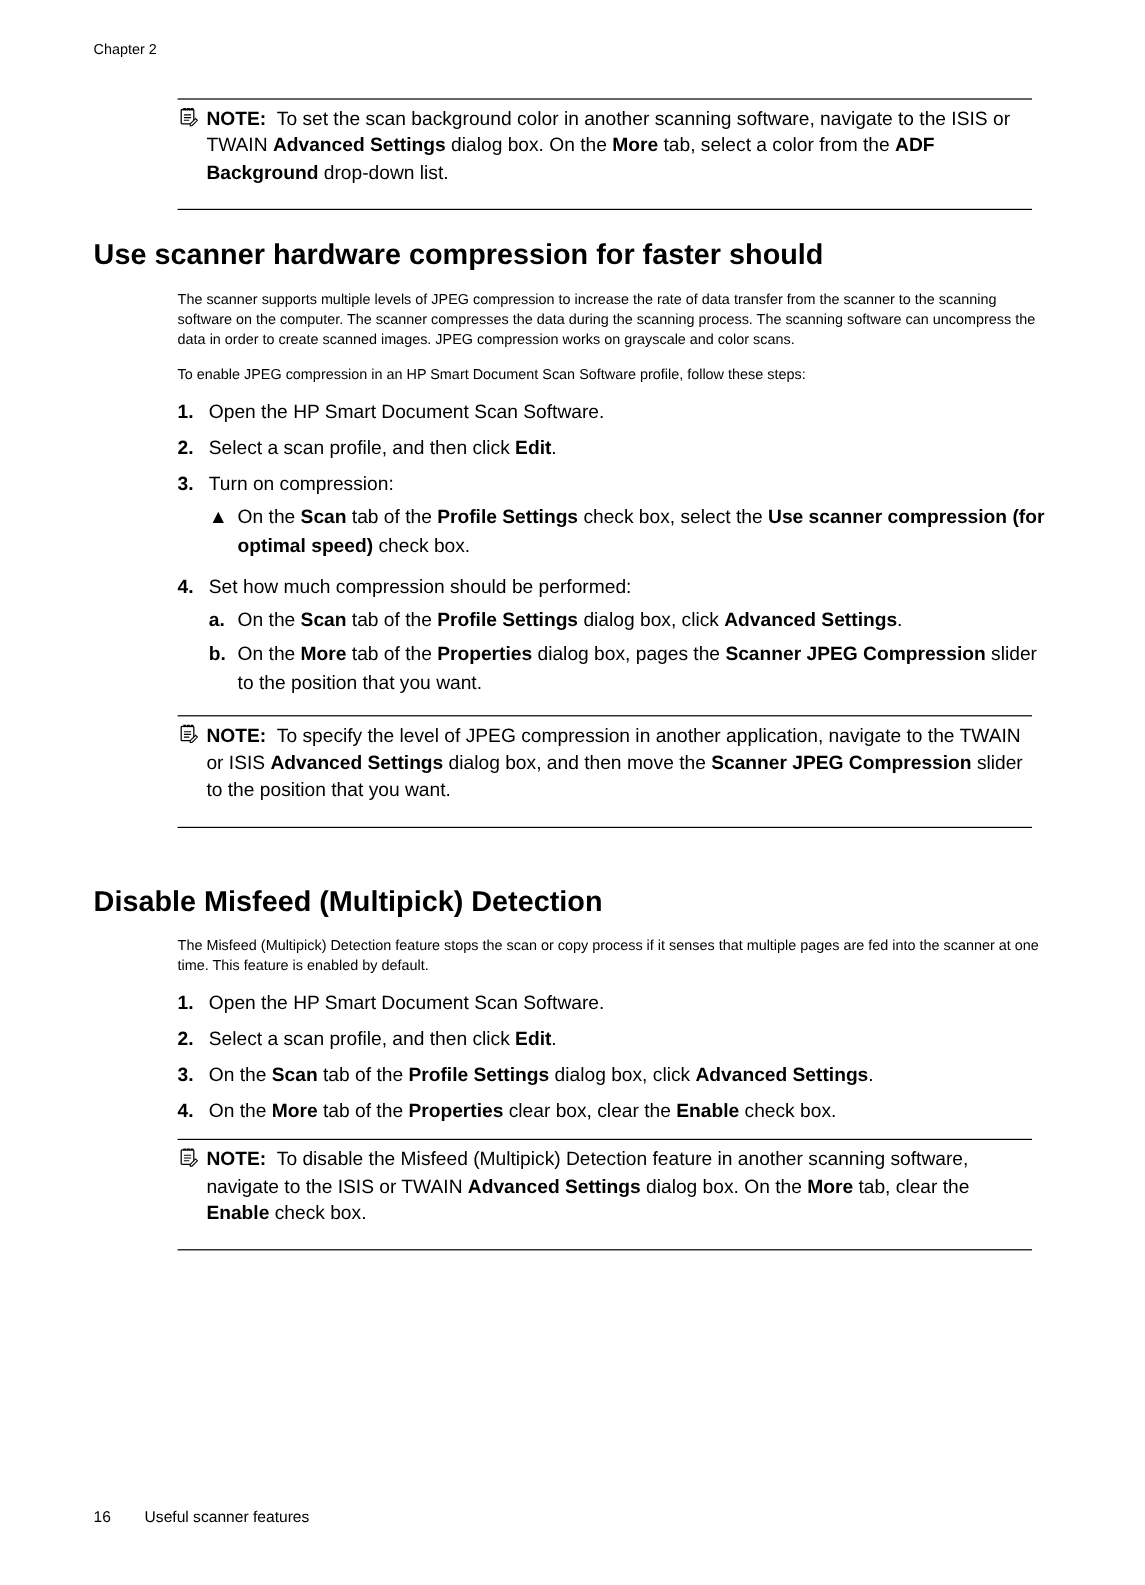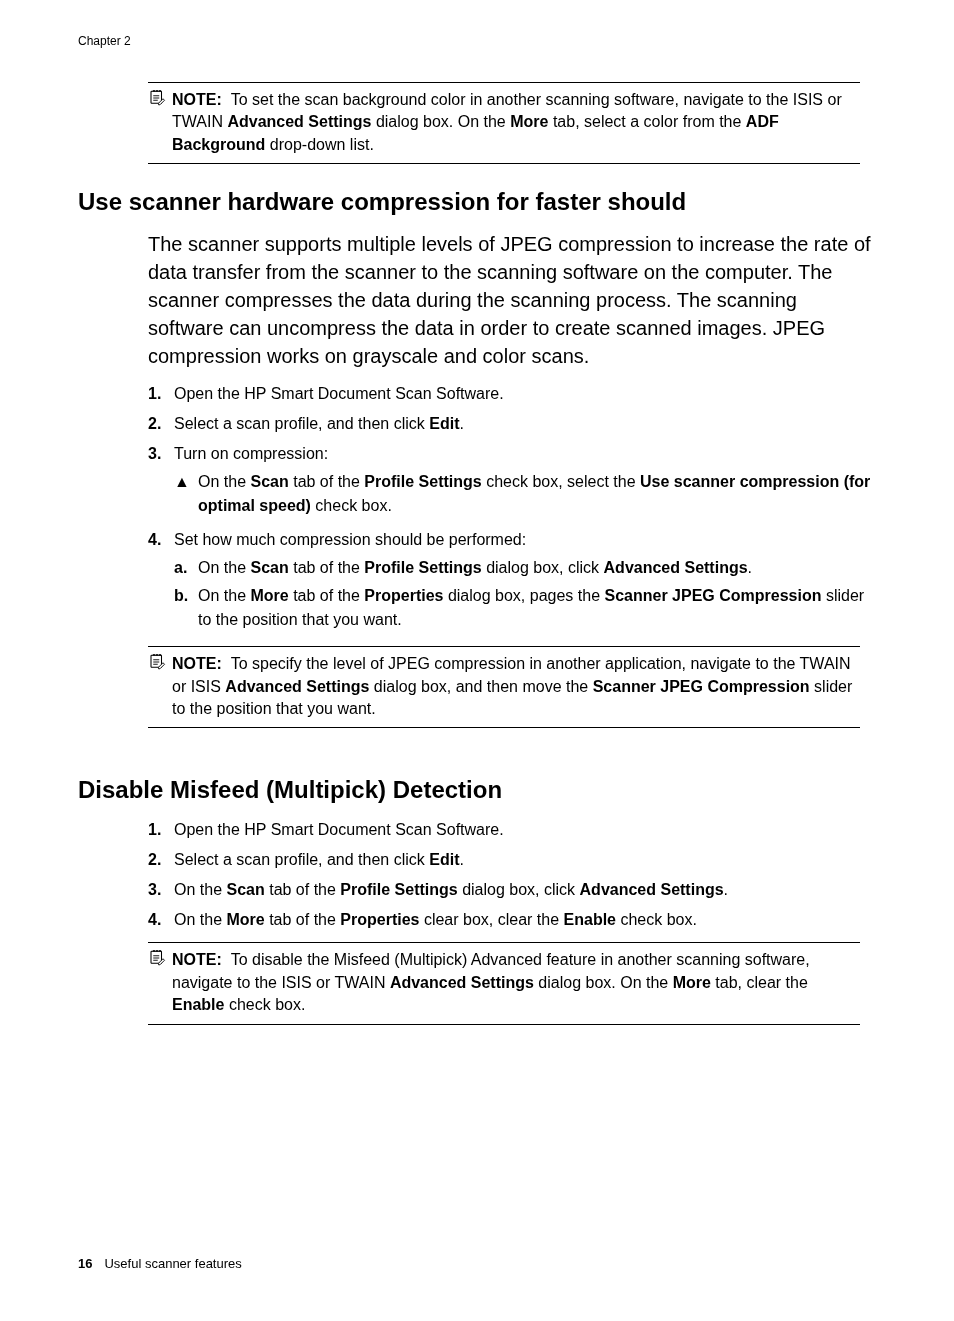--- a/index.html
+++ b/index.html
@@ -21,32 +21,32 @@
     font-size: 12px;
     margin-bottom: 34px;
   }
   .content-block {
     margin-left: 70px;
     margin-right: 0;
   }
   .note-box {
     border-top: 1px solid #000;
     border-bottom: 1px solid #000;
-    padding: 6px 0 7px 0;
+    padding: 6px 0 18px 0;
     margin: 0 16px 24px 0;
     font-size: 16px;
     line-height: 1.4;
   }
   h1.section-heading {
     font-size: 24px;
     font-weight: bold;
     margin: 0 0 14px 0;
   }
   .body-text {
-    font-size: 20px;
+    font-size: 12px;
     line-height: 1.4;
     margin: 0 0 12px 0;
   }
   ol.numbered {
     list-style: none;
     padding: 0;
     margin: 0 0 10px 0;
     font-size: 16px;
     line-height: 1.5;
   }
@@ -93,22 +93,21 @@
     flex: 1;
   }
   .b { font-weight: bold; }
   .footer {
     position: absolute;
     bottom: 50px;
     left: 78px;
     font-size: 13px;
   }
   .footer .pnum {
-    margin-right: 12px;
-    font-weight: bold;
+    margin-right: 28px;
   }
   .note-row {
     display: flex;
     align-items: flex-start;
   }
   .note-row .icon-col {
     width: 24px;
     flex-shrink: 0;
   }
   .note-row .text-col {
@@ -144,20 +143,21 @@
         <div class="text-col">
           <span class="b">NOTE:</span>&nbsp;&nbsp;<span>To set the scan background color in another scanning software, navigate to the ISIS or TWAIN </span><span class="b">Advanced Settings</span><span> dialog box. On the </span><span class="b">More</span><span> tab, select a color from the </span><span class="b">ADF Background</span><span> drop-down list.</span>
         </div>
       </div>
     </div>
   </div>
 
   <h1 class="section-heading">Use scanner hardware compression for faster should</h1>
   <div class="content-block">
     <p class="body-text">The scanner supports multiple levels of JPEG compression to increase the rate of data transfer from the scanner to the scanning software on the computer. The scanner compresses the data during the scanning process. The scanning software can uncompress the data in order to create scanned images. JPEG compression works on grayscale and color scans.</p>
+    <p class="body-text">To enable JPEG compression in an HP Smart Document Scan Software profile, follow these steps:</p>
 
     <ol class="numbered">
       <li>
         <span class="num">1.</span>
         <span class="li-body">Open the HP Smart Document Scan Software.</span>
       </li>
       <li>
         <span class="num">2.</span>
         <span class="li-body"><span>Select a scan profile, and then click </span><span class="b">Edit</span><span>.</span></span>
       </li>
@@ -207,20 +207,21 @@
           <span class="b">NOTE:</span>&nbsp;&nbsp;<span>To specify the level of JPEG compression in another application, navigate to the TWAIN or ISIS </span><span class="b">Advanced Settings</span><span> dialog box, and then move the </span><span class="b">Scanner JPEG Compression</span><span> slider to the position that you want.</span>
         </div>
       </div>
     </div>
   </div>
 
   <div class="section-gap"></div>
 
   <h1 class="section-heading">Disable Misfeed (Multipick) Detection</h1>
   <div class="content-block">
+    <p class="body-text">The Misfeed (Multipick) Detection feature stops the scan or copy process if it senses that multiple pages are fed into the scanner at one time. This feature is enabled by default.</p>
 
     <ol class="numbered">
       <li>
         <span class="num">1.</span>
         <span class="li-body">Open the HP Smart Document Scan Software.</span>
       </li>
       <li>
         <span class="num">2.</span>
         <span class="li-body"><span>Select a scan profile, and then click </span><span class="b">Edit</span><span>.</span></span>
       </li>
@@ -240,21 +241,21 @@
           <svg class="noteicon" viewBox="0 0 24 24">
             <rect x="4" y="3" width="14" height="16" rx="1" fill="none" stroke="#000" stroke-width="1.4"></rect>
             <path d="M7 4 L7 2 L9 2 L9 4 M11 4 L11 2 L13 2 L13 4 M15 4 L15 2 L17 2 L17 4" stroke="#000" stroke-width="1.2" fill="none"></path>
             <line x1="7" y1="9" x2="15" y2="9" stroke="#000" stroke-width="1.2"></line>
             <line x1="7" y1="12" x2="15" y2="12" stroke="#000" stroke-width="1.2"></line>
             <line x1="7" y1="15" x2="13" y2="15" stroke="#000" stroke-width="1.2"></line>
             <path d="M14 19 L20 13 L22 15 L16 21 L14 21 Z" fill="#fff" stroke="#000" stroke-width="1.2"></path>
           </svg>
         </div>
         <div class="text-col">
-          <span class="b">NOTE:</span>&nbsp;&nbsp;<span>To disable the Misfeed (Multipick) Advanced feature in another scanning software, navigate to the ISIS or TWAIN </span><span class="b">Advanced Settings</span><span> dialog box. On the </span><span class="b">More</span><span> tab, clear the </span><span class="b">Enable</span><span> check box.</span>
+          <span class="b">NOTE:</span>&nbsp;&nbsp;<span>To disable the Misfeed (Multipick) Detection feature in another scanning software, navigate to the ISIS or TWAIN </span><span class="b">Advanced Settings</span><span> dialog box. On the </span><span class="b">More</span><span> tab, clear the </span><span class="b">Enable</span><span> check box.</span>
         </div>
       </div>
     </div>
   </div>
 </div>
 
 <div class="footer">
   <span class="pnum">16</span><span>Useful scanner features</span>
 </div>
 

